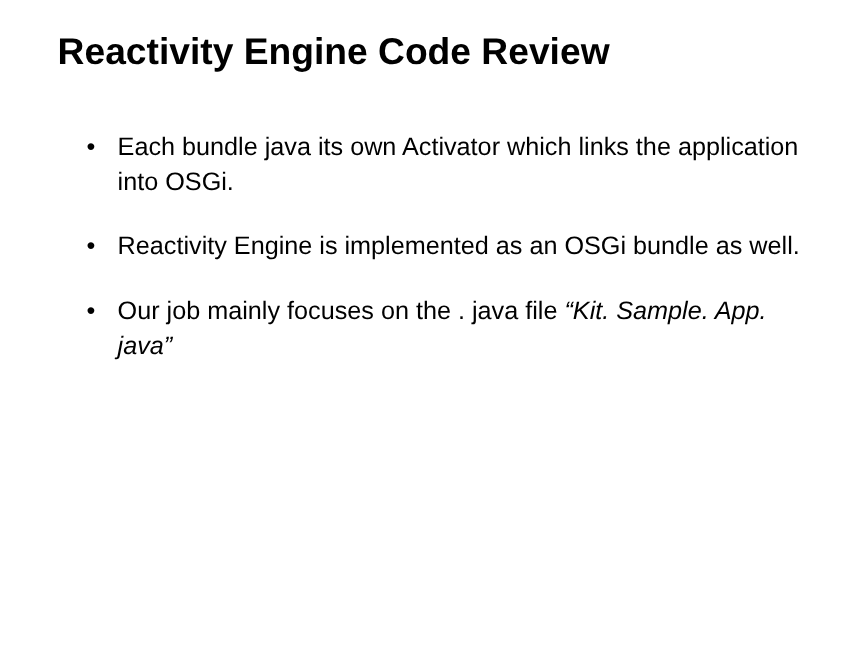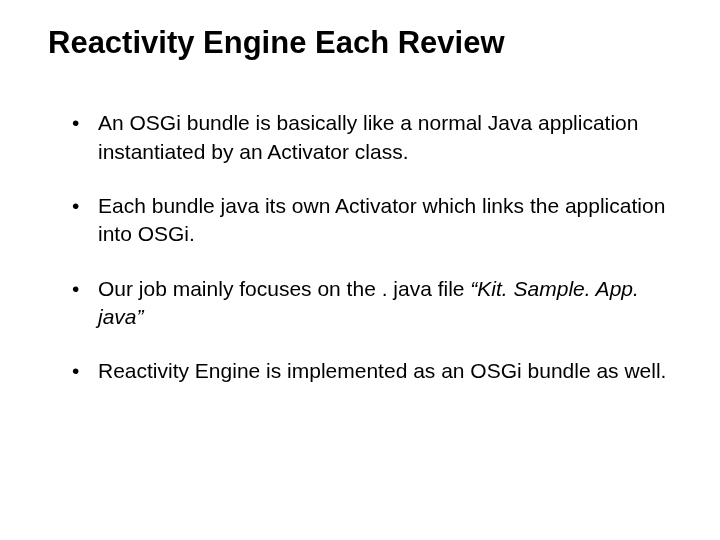--- a/index.html
+++ b/index.html
@@ -39,22 +39,21 @@
     top: 0;
     font-size: 21px;
   }
   .italic {
     font-style: italic;
   }
 </style>
 </head>
 <body>
 
-<h1 class="title">Reactivity Engine Each Review</h1>
+<h1 class="title">Reactivity Engine Code Review</h1>
 
 <ul class="bullets">
-  <li>An OSGi bundle is basically like a normal Java application instantiated by an Activator class.</li>
   <li>Each bundle java its own Activator which links the application into OSGi.</li>
+  <li>Reactivity Engine is implemented as an OSGi bundle as well.</li>
   <li>
     <span>Our job mainly focuses on the . java file </span><span class="italic">“Kit. Sample. App. java”</span>
   </li>
-  <li>Reactivity Engine is implemented as an OSGi bundle as well.</li>
 </ul>
 
 </body></html>

